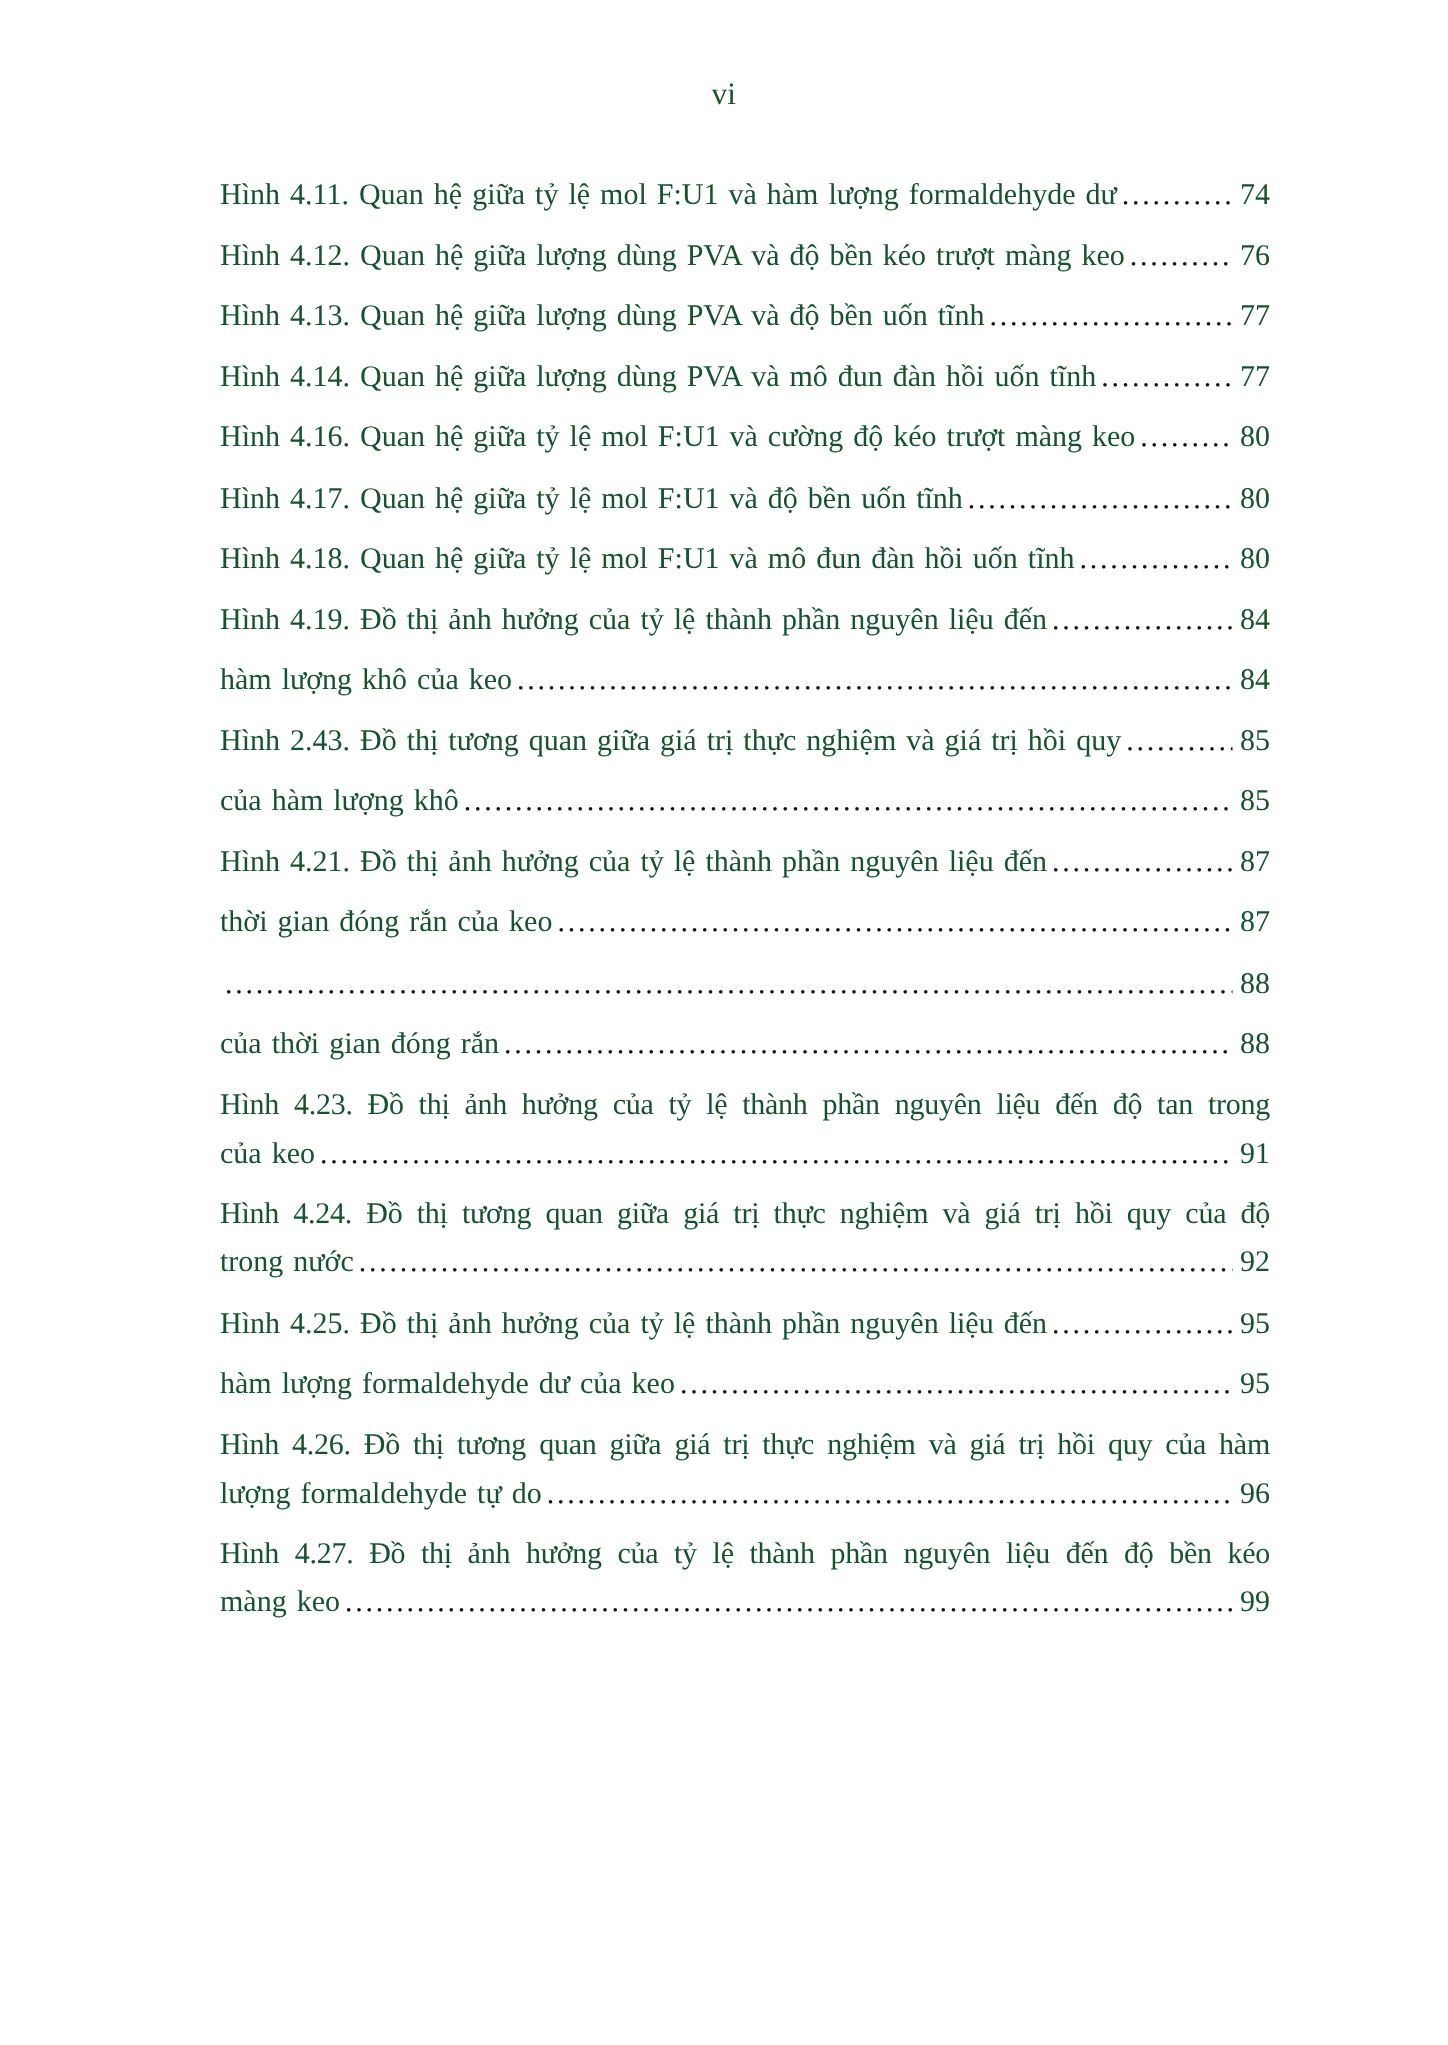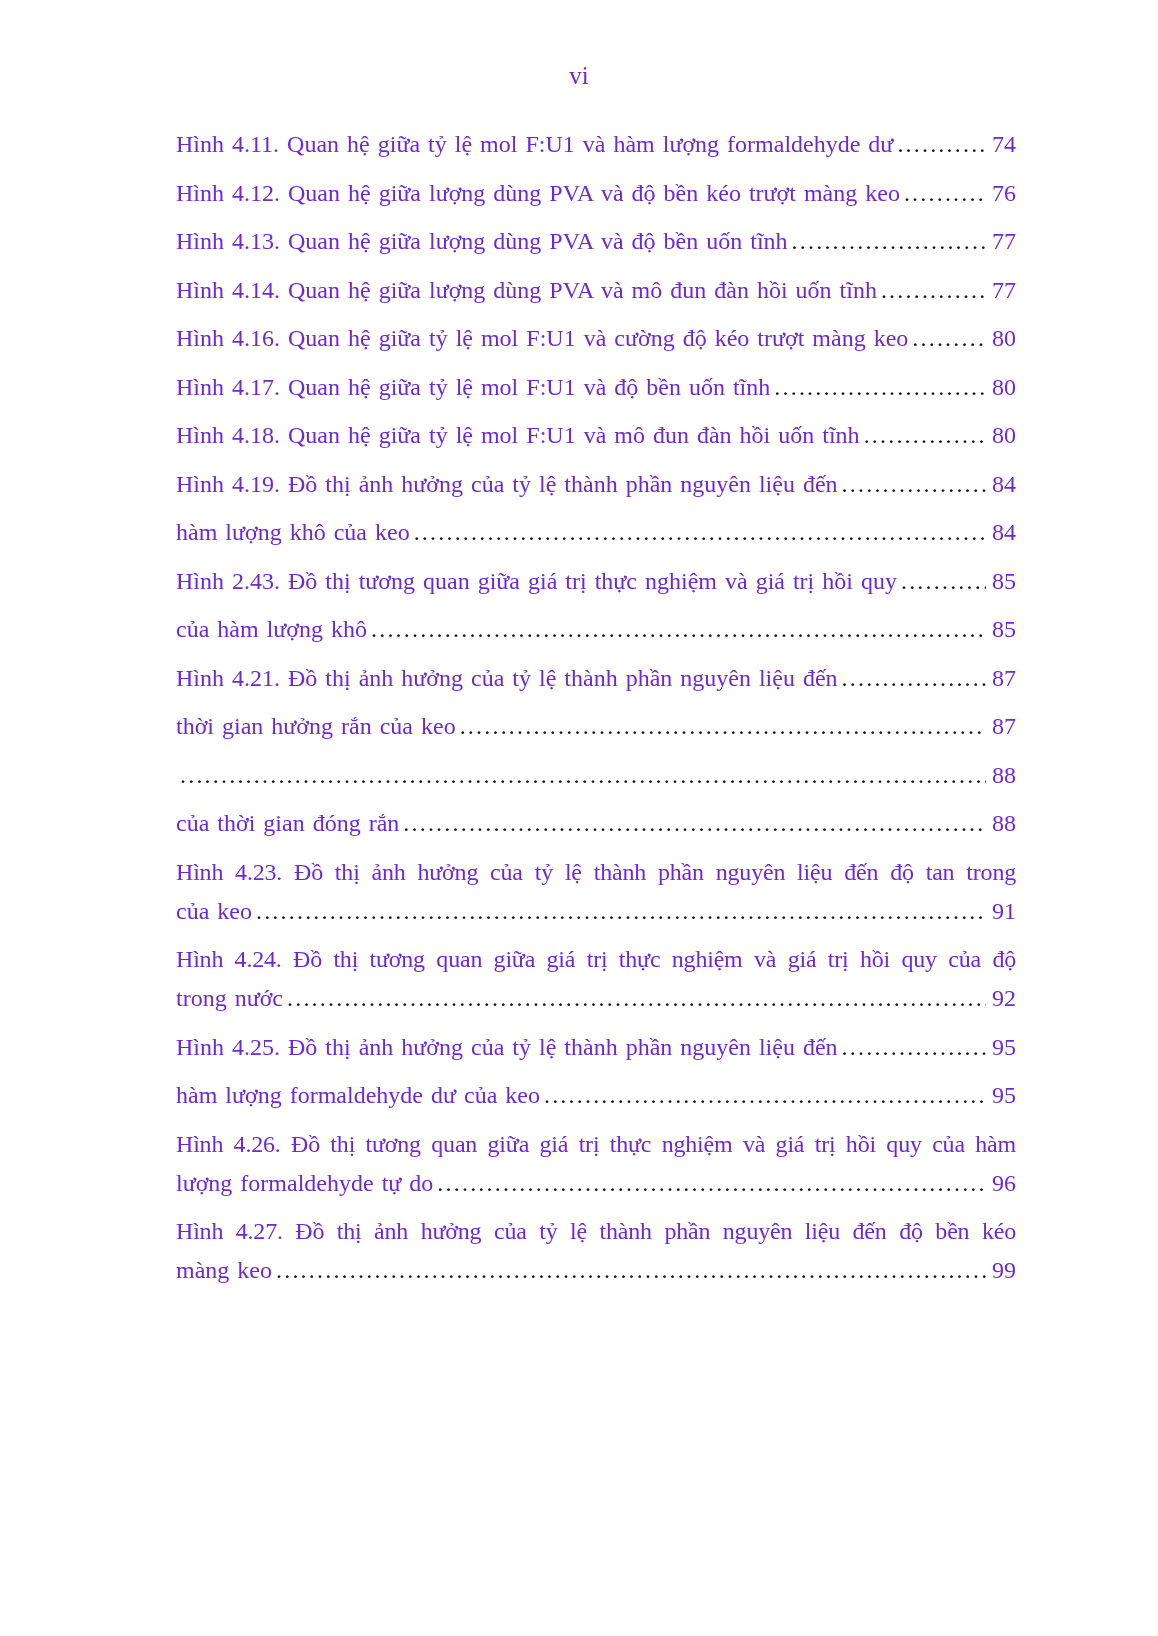--- a/index.html
+++ b/index.html
@@ -2,35 +2,35 @@
 <html><head>
 <meta charset="utf-8">
 <style>
   html, body { margin: 0; padding: 0; background: #e8e8e8; }
   .page {
     position: relative;
     width: 1158px;
     height: 1636px;
     margin: 0 auto;
     background: #ffffff;
-    color: #6d28d9;
+    color: #14532d;
     font-family: "Liberation Serif", "DejaVu Serif", serif;
     font-size: 24px;
     box-sizing: border-box;
     padding-top: 62px;
     overflow: hidden;
   }
   .page-header {
     height: 28px;
     line-height: 28px;
     text-align: center;
     font-size: 25px;
   }
   .toc {
-    margin-top: 40px;
+    margin-top: 52px;
     margin-left: 176px;
     width: 840px;
   }
   .toc-line {
     display: flex;
     align-items: baseline;
     height: 28px;
     line-height: 28px;
     margin-top: 20.5px;
     font-size: 24px;
@@ -144,21 +144,21 @@
     <span class="pagenum">85</span>
   </div>
 
   <div class="toc-line">
     <span class="entry-text">Hình 4.21. Đồ thị ảnh hưởng của tỷ lệ thành phần nguyên liệu đến</span>
     <span class="leader"></span>
     <span class="pagenum">87</span>
   </div>
 
   <div class="toc-line">
-    <span class="entry-text">thời gian hưởng rắn của keo</span>
+    <span class="entry-text">thời gian đóng rắn của keo</span>
     <span class="leader"></span>
     <span class="pagenum">87</span>
   </div>
 
   <div class="toc-line">
     <span class="leader"></span>
     <span class="pagenum">88</span>
   </div>
 
   <div class="toc-line">

